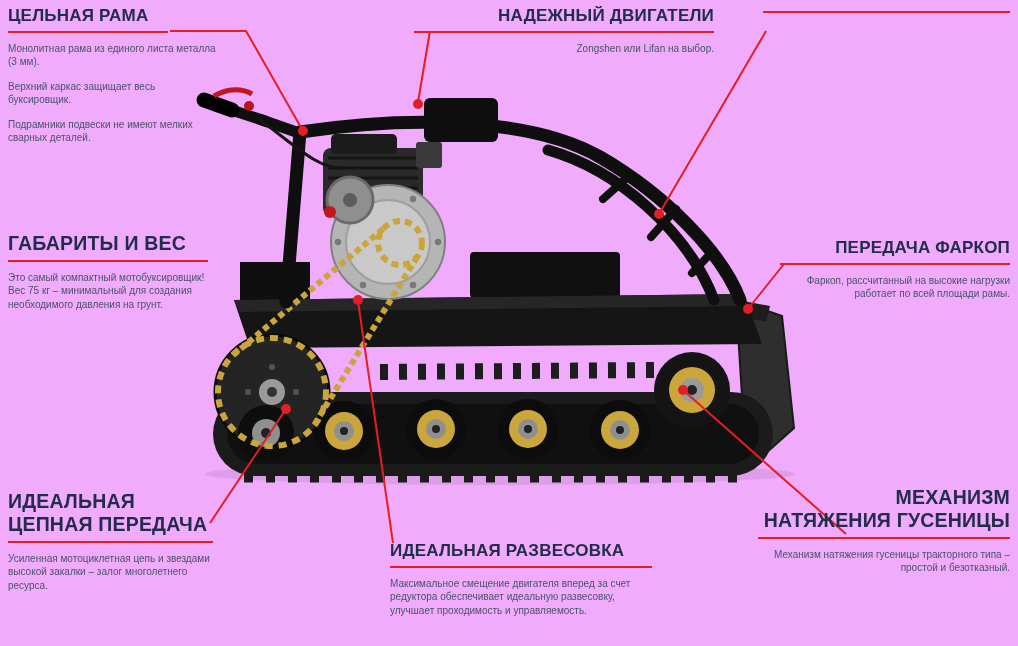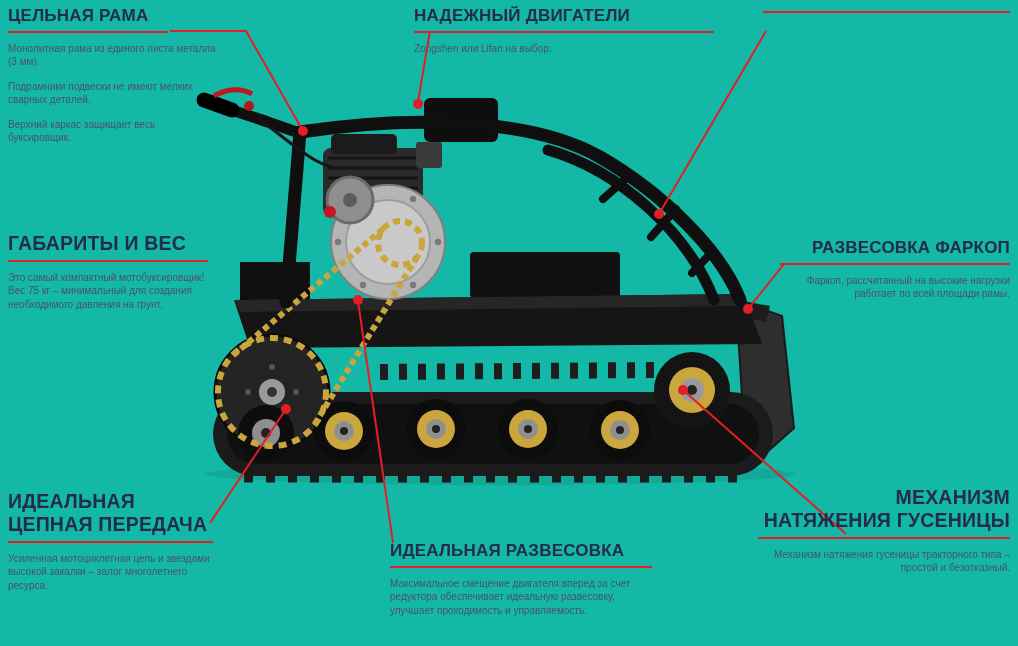--- a/index.html
+++ b/index.html
@@ -1,28 +1,28 @@
 <!DOCTYPE html>
 <html><head>
 <meta charset="utf-8">
 <style>
   * { margin:0; padding:0; box-sizing:border-box; }
   html,body { background:#ffffff; }
   body { font-family:"Liberation Sans", sans-serif; }
-  .canvas { position:relative; width:1018px; height:646px; background:#14b8a6; overflow:hidden; }
+  .canvas { position:relative; width:1018px; height:646px; background:#f0abfc; overflow:hidden; }
   .art { position:absolute; left:0; top:0; }
   .callout { position:absolute; }
   .callout h2 { font-size:17px; font-weight:700; color:#232c4a; letter-spacing:.2px; line-height:1.18; }
   .callout.big h2 { font-size:19.5px; }
   .callout .rule { height:2px; background:#e31e24; margin:5px 0 9px; }
   .rule-narrow { width:160px; }
   .callout p { font-size:10px; line-height:1.34; color:#4a5268; margin-bottom:11px; }
   .align-right { text-align:right; }
   .align-right .rule { margin-left:auto; }
-  .align-center { text-align:left; }
+  .align-center { text-align:right; }
 </style>
 </head>
 <body>
 
 <div class="canvas">
 
   <svg class="art" width="1018" height="646" viewBox="0 0 1018 646">
 
     <ellipse cx="500" cy="474" rx="295" ry="11" fill="rgba(0,0,0,0.08)"></ellipse>
 
@@ -176,42 +176,42 @@
         <polyline points="846,534 683,390"></polyline>
           <circle cx="683" cy="390" r="5" fill="#e31e24" stroke="none"></circle>
       </g>
     </g>
   </svg>
 
   <div class="callout" style="left:8px; top:6px; width:212px;">
     <h2>ЦЕЛЬНАЯ РАМА</h2>
     <div class="rule rule-narrow"></div>
     <p>Монолитная рама из единого листа металла (3 мм).</p>
+    <p>Верхний каркас защищает весь буксировщик.</p>
     <p>Подрамники подвески не имеют мелких сварных деталей.</p>
-    <p>Верхний каркас защищает весь буксировщик.</p>
   </div>
 
   <div class="callout align-center" style="left:414px; top:6px; width:300px;">
     <h2>НАДЕЖНЫЙ ДВИГАТЕЛИ</h2>
     <div class="rule"></div>
     <p>Zongshen или Lifan на выбор.</p>
   </div>
 
   <div class="callout align-right" style="left:763px; top:6px; width:247px;">
     <div class="rule"></div>
   </div>
 
   <div class="callout big" style="left:8px; top:232px; width:200px;">
     <h2>ГАБАРИТЫ И ВЕС</h2>
     <div class="rule"></div>
     <p>Это самый компактный мотобуксировщик! Вес 75 кг – минимальный для создания необходимого давления на грунт.</p>
   </div>
 
   <div class="callout align-right" style="left:780px; top:238px; width:230px;">
-    <h2>РАЗВЕСОВКА ФАРКОП</h2>
+    <h2>ПЕРЕДАЧА ФАРКОП</h2>
     <div class="rule"></div>
     <p>Фаркоп, рассчитанный на высокие нагрузки работает по всей площади рамы.</p>
   </div>
 
   <div class="callout big" style="left:8px; top:490px; width:205px;">
     <h2>
       <div>ИДЕАЛЬНАЯ</div>
       <div>ЦЕПНАЯ ПЕРЕДАЧА</div>
     </h2>
     <div class="rule"></div>

